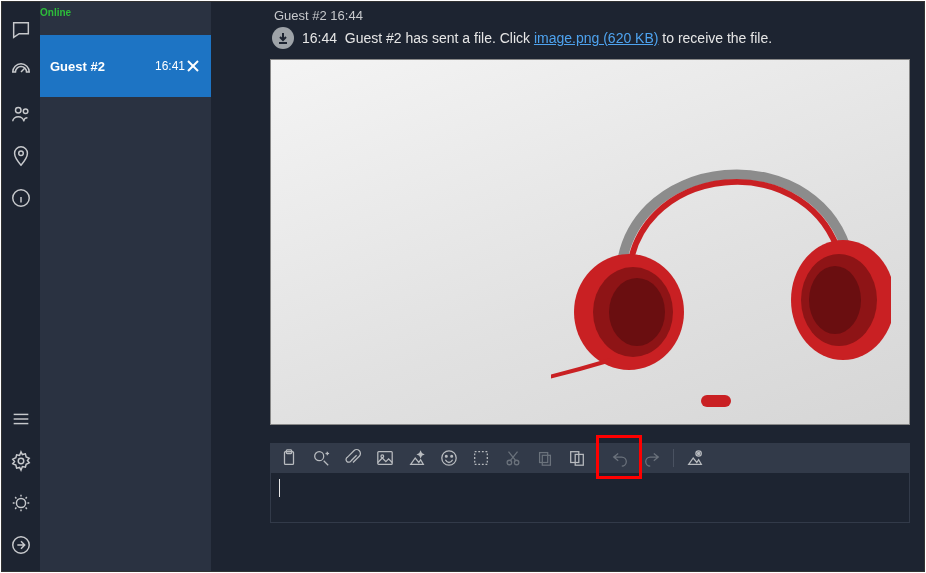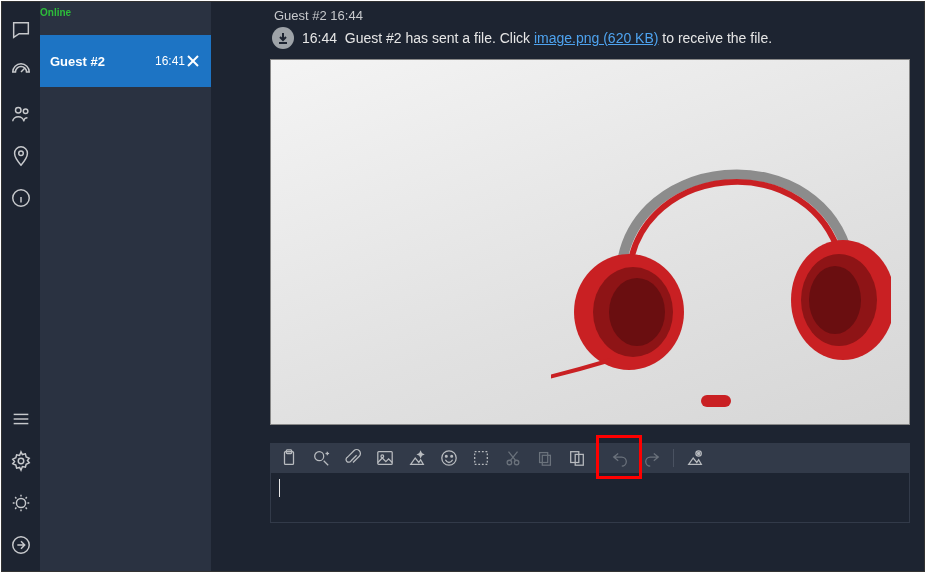--- a/index.html
+++ b/index.html
@@ -43,21 +43,21 @@
     }
     .status-bar {
       height: 33px;
       color: #2dbd3a;
       font-size: 10px;
       font-weight: bold;
       text-align: left;
       line-height: 22px;
     }
     .session-item {
-      height: 52px;
+      height: 62px;
       background: #1d74c4;
       color: #fff;
       display: flex;
       align-items: center;
       padding: 0 10px;
       font-size: 13px;
     }
     .session-name { font-weight: bold; flex: 1; }
     .session-time { font-size: 12px; }
     .session-close {

